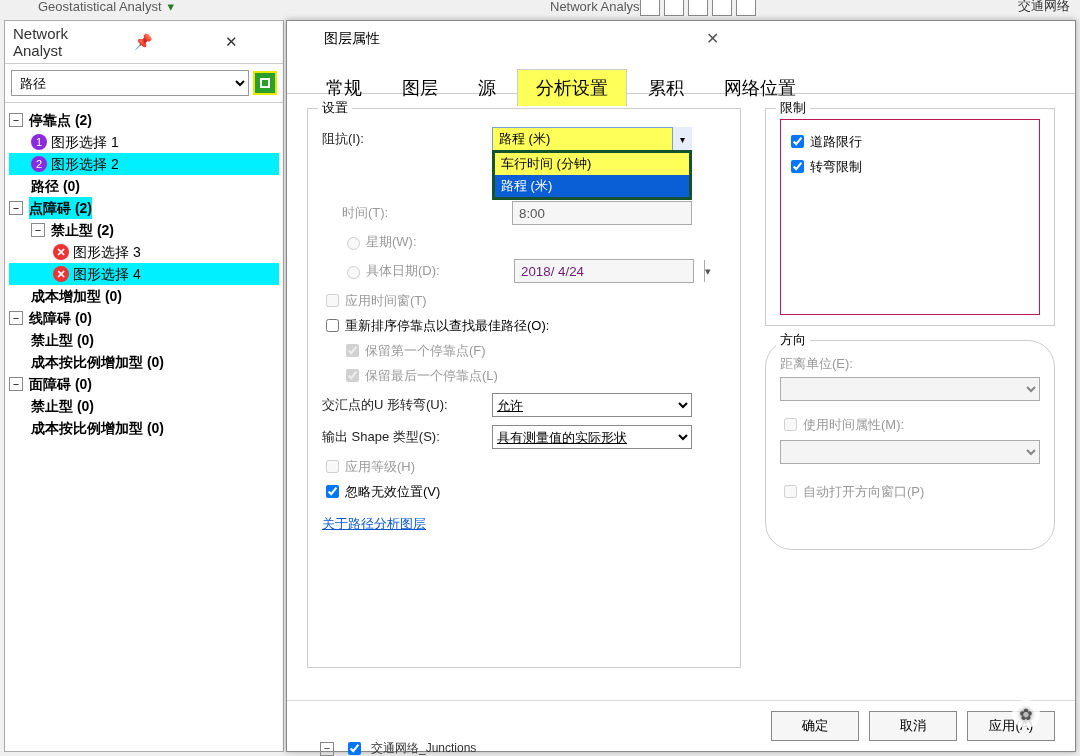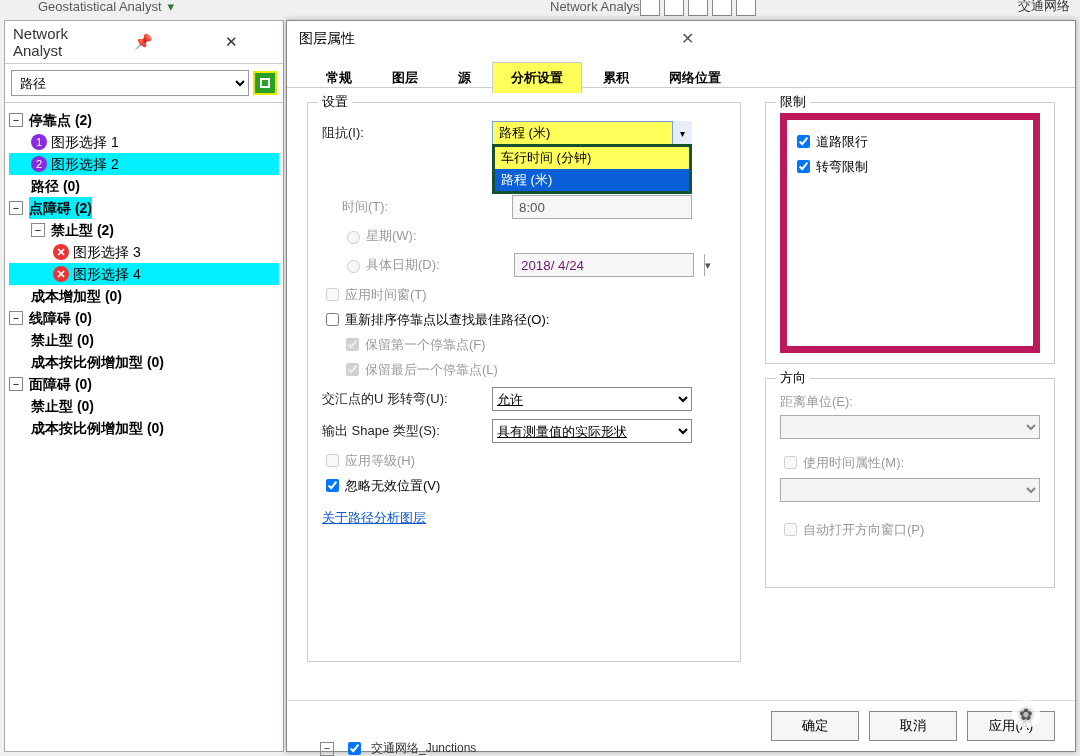--- a/index.html
+++ b/index.html
@@ -27,24 +27,24 @@
   .dot { width:16px; height:16px; border-radius:50%; background:#8a2be2; color:#fff; font-size:11px; display:inline-flex; align-items:center; justify-content:center; margin-right:4px; }
   .xcirc { width:16px; height:16px; border-radius:50%; background:#e33; color:#fff; font-size:11px; font-weight:bold; display:inline-flex; align-items:center; justify-content:center; margin-right:4px; }
   .hl-cyan { background:#00f0ff; }
   .ind1 { padding-left:22px; }
   .ind2 { padding-left:44px; }
   .bold { font-weight:bold; }
 
   
   .dialog { position:absolute; left:286px; top:20px; right:4px; bottom:4px; background:#fff; border:1px solid #888; box-shadow:0 0 6px rgba(0,0,0,.3); display:flex; flex-direction:column; }
   .dlg-title { padding:8px 12px; font-size:14px; display:flex; align-items:center; }
-  .dlg-title span { flex:1; }
+  .dlg-title span { flex:1;margin-left:25px; }
   .dlg-close { font-size:16px; color:#555; cursor:pointer; padding:0 4px; }
   .tabs { display:flex; padding:0 20px; border-bottom:1px solid #ccc; }
-  .tab { padding:6px 18px; border:1px solid transparent; border-bottom:none; cursor:pointer; font-size:13px; margin-right:2px; position:relative; top:6px;font-weight:bold; }
+  .tab { padding:6px 18px; border:1px solid transparent; border-bottom:none; cursor:pointer; font-size:18px; margin-right:2px; position:relative; top:13px; }
   .tab.active { border-color:#ccc; background:#fff; }
   .tab.hly { background:#ffff5a; }
   .dlg-body { flex:1; display:flex; padding:14px 20px 4px 20px; gap:24px; overflow:hidden; }
   .col-left { flex:1.1; }
   .col-right { width:290px; }
   .group { border:1px solid #ccc; padding:10px 14px; position:relative; margin-bottom:14px; }
   .group > .gtitle { position:absolute; top:-10px; left:10px; background:#fff; padding:0 4px; font-size:13px; }
   .form-row { display:flex; align-items:center; margin:8px 0; }
   .form-row label { width:170px; color:#222; }
   .form-row.disabled label, .form-row.disabled .val, .disabled-text { color:#999; }
@@ -56,21 +56,21 @@
   .combo-item { padding:2px 6px; }
   .combo-item.yel { background:#ffff5a; }
   .combo-item.sel { background:#0a5fd6; color:#fff; }
   select.std { width:200px; height:24px; border:1px solid #888; background:#f0f0f0; color:#555; font-size:13px; }
   select.std.enabled { background:#fff; color:#000;text-decoration:underline; }
   input.txt { width:180px; height:24px; border:1px solid #aaa; background:#f6f6f6; color:#555; padding:0 6px; }
   input[type=checkbox], input[type=radio] { margin-right:6px; }
   .chk-row { display:flex; align-items:center; margin:6px 0; }
   .chk-row.disabled { color:#999; }
   .link { color:#0b57d0; text-decoration:underline; cursor:pointer; margin-top:8px; display:inline-block; }
-  .restrict-box { height:240px; border:7px solid #be185d; padding:6px; overflow:auto; }
+  .restrict-box { height:196px; border:1px solid #be185d; padding:6px; overflow:auto; }
   .dlg-buttons { display:flex; justify-content:flex-end; gap:10px; padding:10px 20px; border-top:1px solid #ddd; }
   .btn { min-width:88px; height:30px; border:1px solid #888; background:#f6f6f6; cursor:pointer; }
   .watermark { position:absolute; right:30px; bottom:28px; color:#fff; font-size:20px; display:flex; align-items:center; text-shadow:0 0 4px rgba(0,0,0,.6); pointer-events:none; }
   .wmcirc { width:28px; height:28px; border-radius:50%; background:rgba(255,255,255,.85); margin-right:10px; display:flex; align-items:center; justify-content:center; color:#555; font-size:16px; }
   .datebox { display:flex; align-items:center; border:1px solid #aaa; background:#f6f6f6; width:180px; height:24px; }
   .datebox input { border:none; background:transparent; flex:1; padding:0 6px; color:#701a75; }
   .datebox .calbtn { width:22px; height:22px; border-left:1px solid #aaa; display:flex; align-items:center; justify-content:center; font-size:11px; color:#555; }
   .bottom-frag { position:absolute; left:320px; bottom:-2px; font-size:12px; color:#333; display:flex; align-items:center; gap:4px;}
 </style>
 </head>
@@ -258,21 +258,21 @@
           <div class="chk-row">
               <input type="checkbox" checked="" style="">
               <span>道路限行</span>
             </div>
           <div class="chk-row">
               <input type="checkbox" checked="" style="">
               <span>转弯限制</span>
             </div>
         </div>
       </div>
-      <div class="group" style="height:210px;">
+      <div class="group" style="height:210px;border-radius:27px;">
         <div class="gtitle">方向</div>
         <div class="disabled-text" style="margin:4px 0">距离单位(E):</div>
         <select class="std" disabled="" style="width:100%"><option></option></select>
         <div class="chk-row disabled" style="margin-top:14px">
             <input type="checkbox" disabled="" style="">
             <span>使用时间属性(M):</span>
           </div>
         <select class="std" disabled="" style="width:100%"><option></option></select>
         <div class="chk-row disabled" style="margin-top:18px">
             <input type="checkbox" disabled="" style="">

